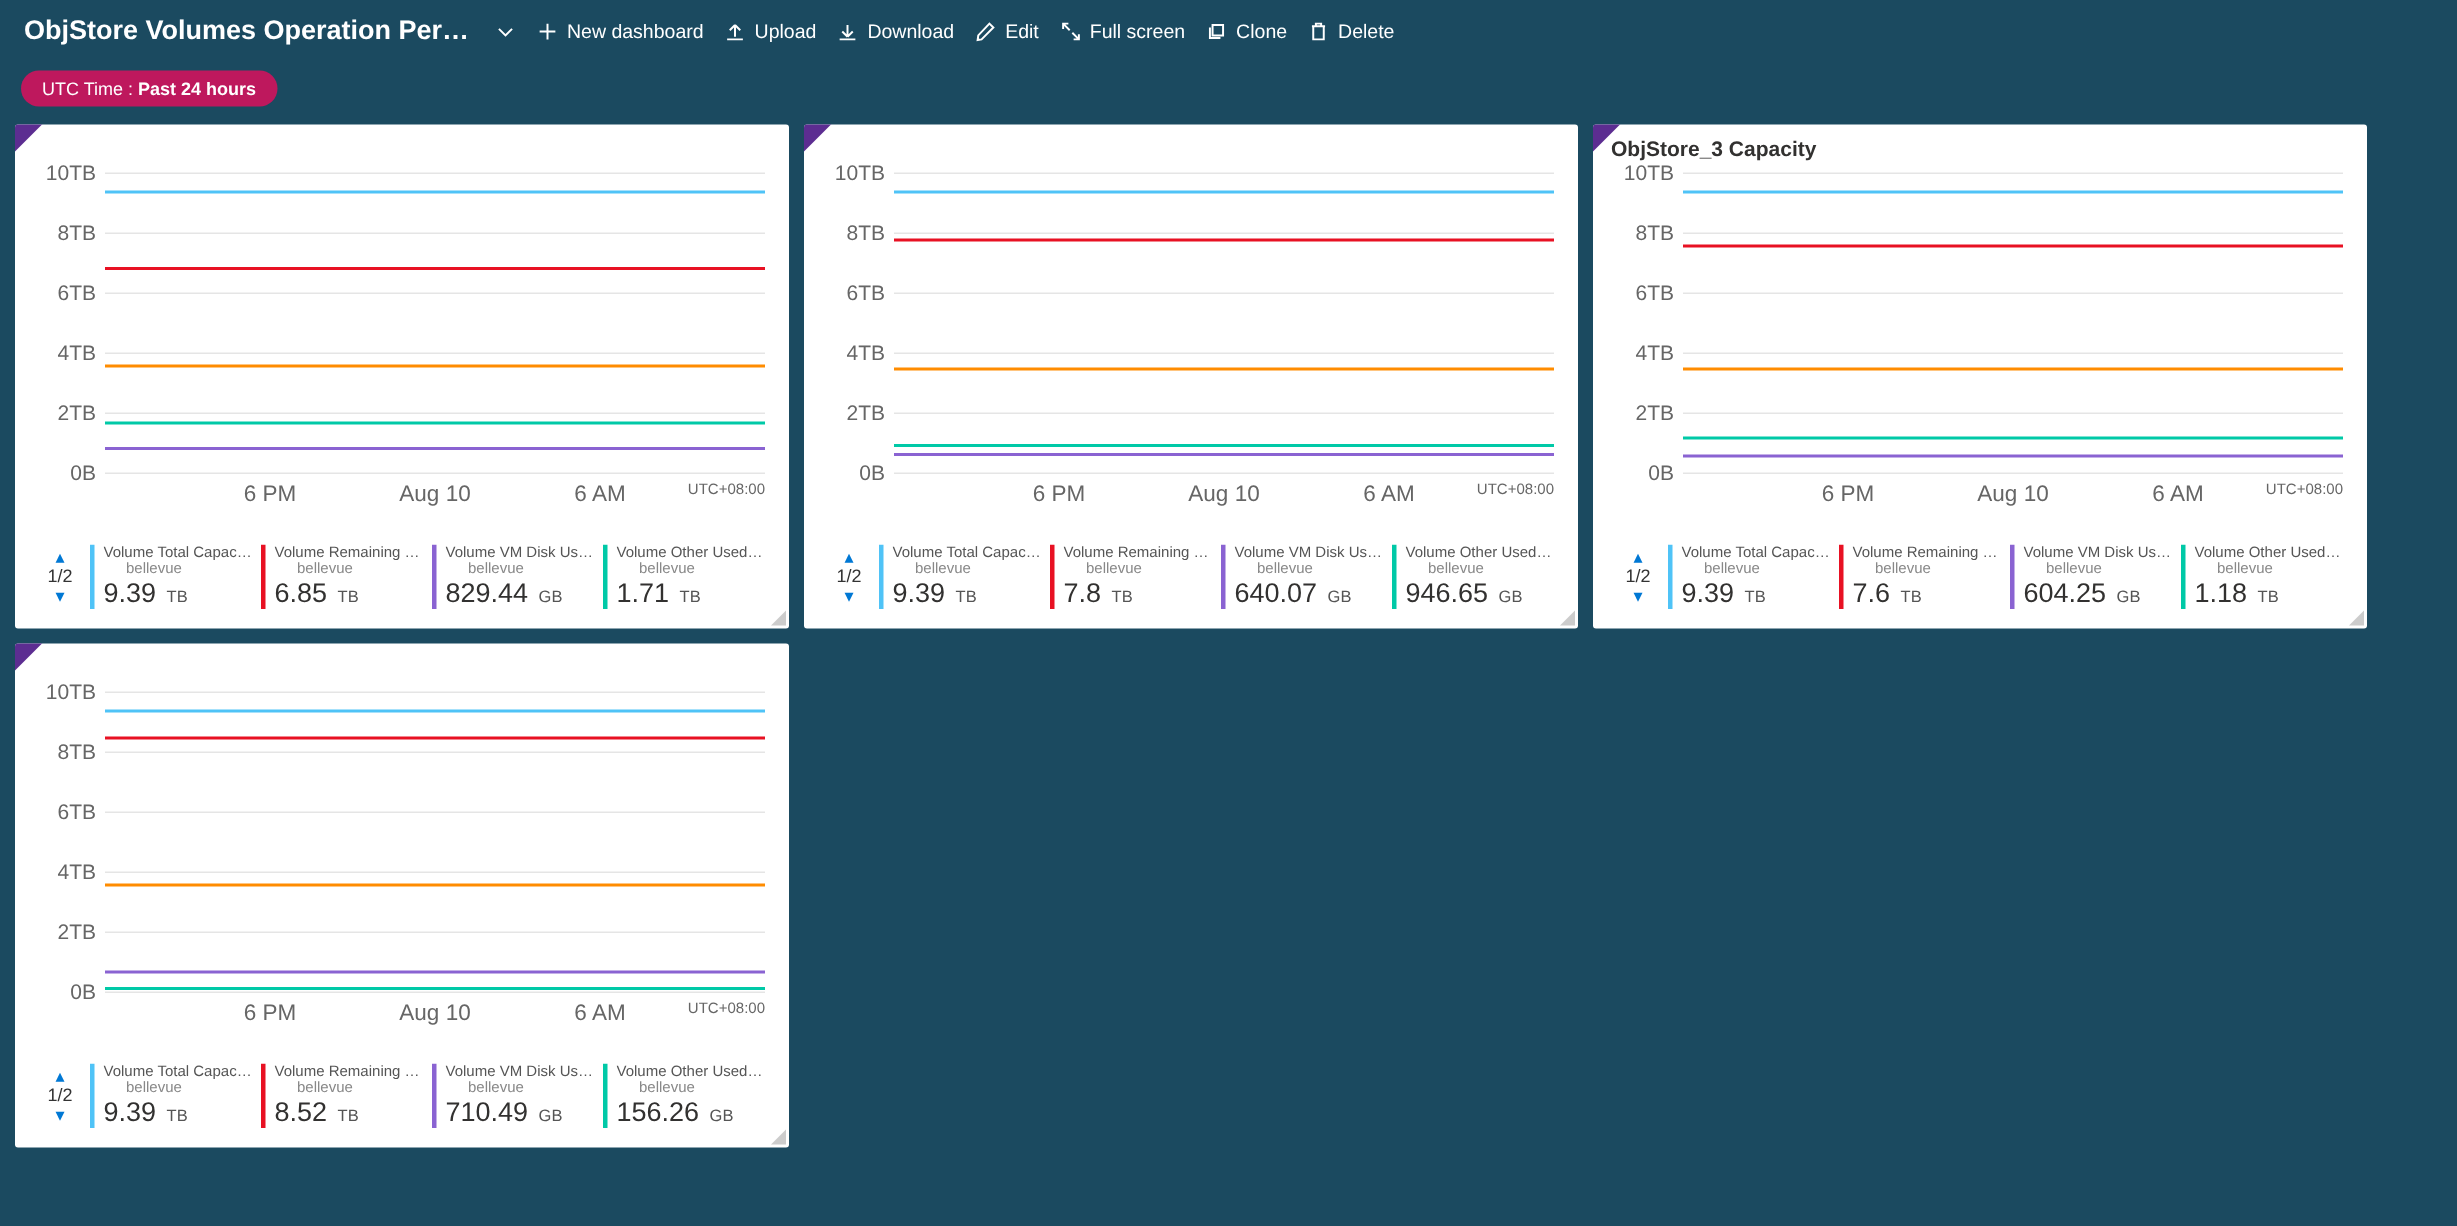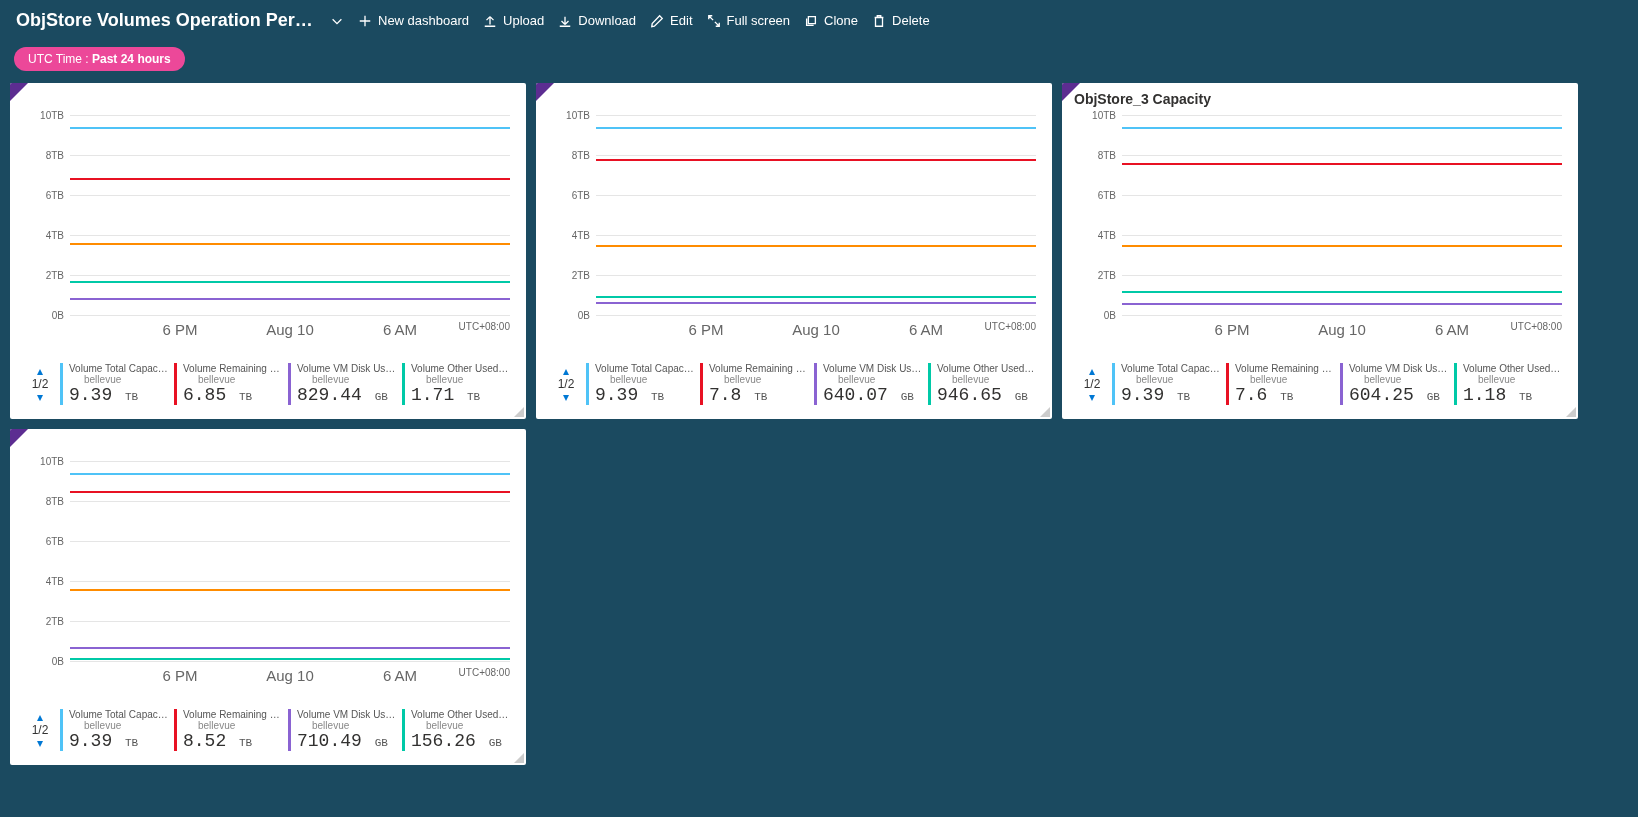--- a/index.html
+++ b/index.html
@@ -1,43 +1,43 @@
 <!DOCTYPE html>
 <html><head>
 <meta charset="utf-8">
 <style>
   html,body{margin:0;padding:0;height:100%;font-family:"Segoe UI",Arial,sans-serif;background:#1b4a60;color:#fff;}
   * {box-sizing:border-box;}
   .topbar{display:flex;align-items:center;gap:14px;padding:10px 16px;font-size:14px;}
   .title{font-size:18px;font-weight:600;max-width:300px;overflow:hidden;text-overflow:ellipsis;white-space:nowrap;}
   .tb-btn{display:inline-flex;align-items:center;gap:6px;color:#fff;cursor:pointer;font-size:13px;}
   .tb-btn svg{width:14px;height:14px;}
-  .time-pill{display:inline-block;background:#ec4899;border-radius:14px;padding:5px 14px;font-size:12px;margin:6px 0 12px 14px;}
+  .time-pill{display:inline-block;background:#be185d;border-radius:14px;padding:5px 14px;font-size:12px;margin:6px 0 12px 14px;}
   .time-pill b{font-weight:600;}
   .grid{display:flex;flex-wrap:wrap;gap:10px;padding:0 10px 10px;}
   .tile{background:#fff;color:#323130;width:516px;height:336px;position:relative;border-radius:2px;overflow:hidden;}
   .tile-head{padding:8px 12px 4px;font-size:14px;font-weight:600;color:#323130;}
   .corner-filter{position:absolute;left:-1px;top:-1px;width:0;height:0;border-style:solid;border-width:20px 20px 0 0;border-color:#5c2d91 transparent transparent transparent;}
   .chart-area{position:absolute;left:10px;right:10px;top:32px;bottom:68px;}
   .y-ticks{position:absolute;left:0;top:0;width:44px;height:200px;}
-  .y-tick{position:absolute;left:0;width:44px;text-align:right;font-size:10px;color:#666;transform:translateY(-50%);}
+  .y-tick{position:absolute;left:0;width:44px;text-align:right;font-size:14px;color:#666;transform:translateY(-50%);}
   .plot{position:absolute;left:50px;right:6px;top:0;height:200px;}
   .grid-line{position:absolute;left:0;right:0;height:0;border-top:1px solid #e5e5e5;}
   .series-line{position:absolute;left:0;right:0;height:0;border-top:2px solid #000;}
   .x-ticks{position:absolute;left:50px;right:6px;top:206px;height:16px;}
   .x-tick{position:absolute;font-size:15px;color:#666;transform:translateX(-50%);white-space:nowrap;}
   .x-tz{position:absolute;right:0;font-size:10px;color:#666;}
   .footer{position:absolute;left:10px;right:10px;bottom:6px;height:58px;display:flex;align-items:center;}
   .pager{width:40px;text-align:center;font-size:12px;color:#333;line-height:14px;}
   .pager .arrow{color:#0078d4;cursor:pointer;font-size:12px;line-height:12px;}
   .metrics{flex:1;display:flex;gap:0;overflow:hidden;}
   .metric{flex:1;min-width:0;border-left:3px solid #000;padding:0 6px;}
   .m-label{font-size:10px;color:#555;white-space:nowrap;overflow:hidden;text-overflow:ellipsis;}
   .m-sub{font-size:10px;color:#888;padding-left:15px;}
-  .m-val{font-size:18px;font-weight:400;color:#323130;white-space:nowrap;font-family:Liberation Mono, monospace;}
+  .m-val{font-size:18px;font-weight:400;color:#323130;white-space:nowrap;}
   .m-unit{font-size:11px;color:#555;margin-left:2px;}
   .resize-grip{position:absolute;right:2px;bottom:2px;width:10px;height:10px;opacity:.25;}
   .resize-grip::before{content:"";position:absolute;right:0;bottom:0;width:0;height:0;border-style:solid;border-width:0 0 10px 10px;border-color:transparent transparent #333 transparent;}
 </style>
 </head>
 <body>
 
 
 
 <div class="topbar">

